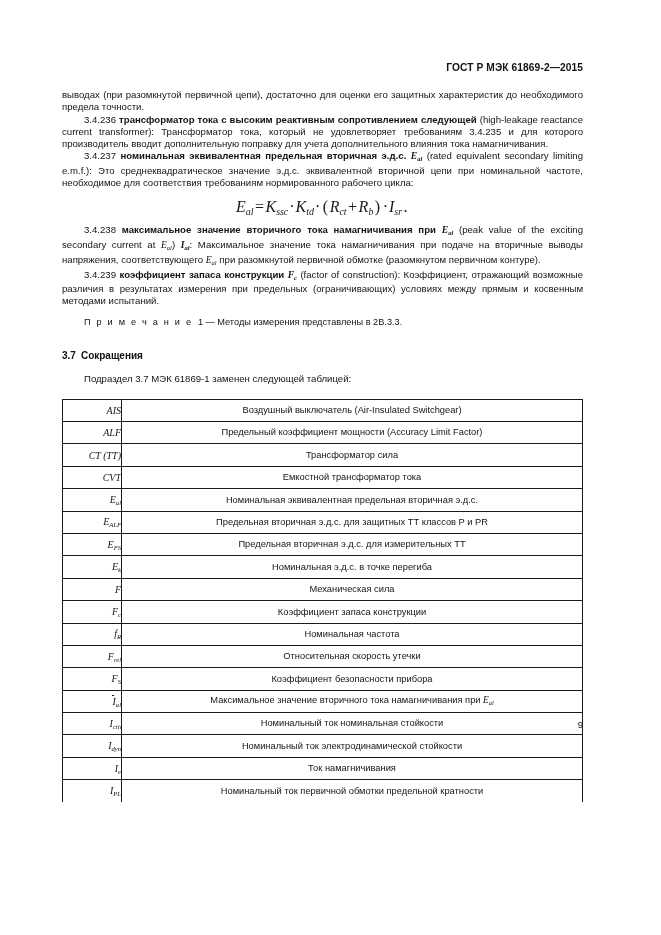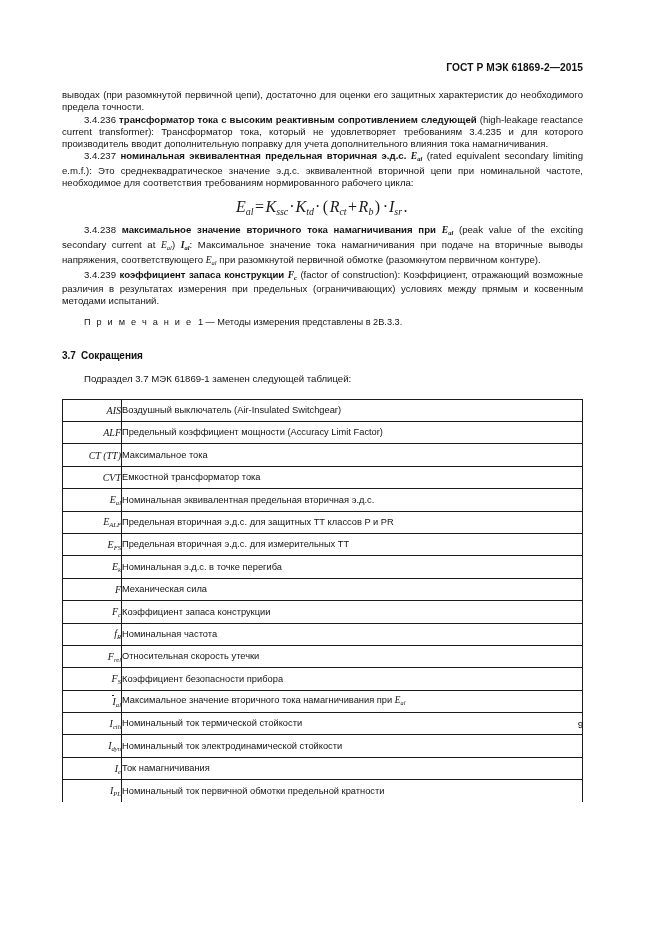--- a/index.html
+++ b/index.html
@@ -153,21 +153,21 @@
     left: -0.5px;
     right: 1.5px;
     top: -0.5px;
     border-top: 0.8px solid #151515;
   }
   td.def-cell {
     padding: 3px 7px 3px 7px;
     font-size: 9.3px;
     line-height: 12.6px;
     color: #141414;
-    text-align: left;
+    text-align: center;
   }
   td.def-cell .sub {
     font-family: "Liberation Serif", serif;
     font-style: italic;
   }
   td.def-cell .sub sub { font-size: 0.68em; }
 
   
   .page-number {
     position: absolute;
@@ -209,21 +209,21 @@
           <tr>
             <td class="sym-cell">AIS</td>
             <td class="def-cell">Воздушный выключатель (Air-Insulated Switchgear)</td>
           </tr>
           <tr>
             <td class="sym-cell">ALF</td>
             <td class="def-cell">Предельный коэффициент мощности (Accuracy Limit Factor)</td>
           </tr>
           <tr>
             <td class="sym-cell">CT (TT)</td>
-            <td class="def-cell">Максимальное тока</td>
+            <td class="def-cell">Трансформатор сила</td>
           </tr>
           <tr>
             <td class="sym-cell">CVT</td>
             <td class="def-cell">Емкостной трансформатор тока</td>
           </tr>
           <tr>
             <td class="sym-cell">E<span class="s2">al</span></td>
             <td class="def-cell">Номинальная эквивалентная предельная вторичная э.д.с.</td>
           </tr>
           <tr>
@@ -257,21 +257,21 @@
           <tr>
             <td class="sym-cell">F<span class="s2">S</span></td>
             <td class="def-cell">Коэффициент безопасности прибора</td>
           </tr>
           <tr>
             <td class="sym-cell"><span class="bar">I</span><span class="s2">al</span></td>
             <td class="def-cell">Максимальное значение вторичного тока намагничивания при <span class="sub">E<sub>al</sub></span></td>
           </tr>
           <tr>
             <td class="sym-cell">I<span class="s2">cth</span></td>
-            <td class="def-cell">Номинальный ток термической стойкости</td>
+            <td class="def-cell">Номинальный ток номинальная стойкости</td>
           </tr>
           <tr>
             <td class="sym-cell">I<span class="s2">dyn</span></td>
             <td class="def-cell">Номинальный ток электродинамической стойкости</td>
           </tr>
           <tr>
             <td class="sym-cell">I<span class="s2">e</span></td>
             <td class="def-cell">Ток намагничивания</td>
           </tr>
           <tr>

